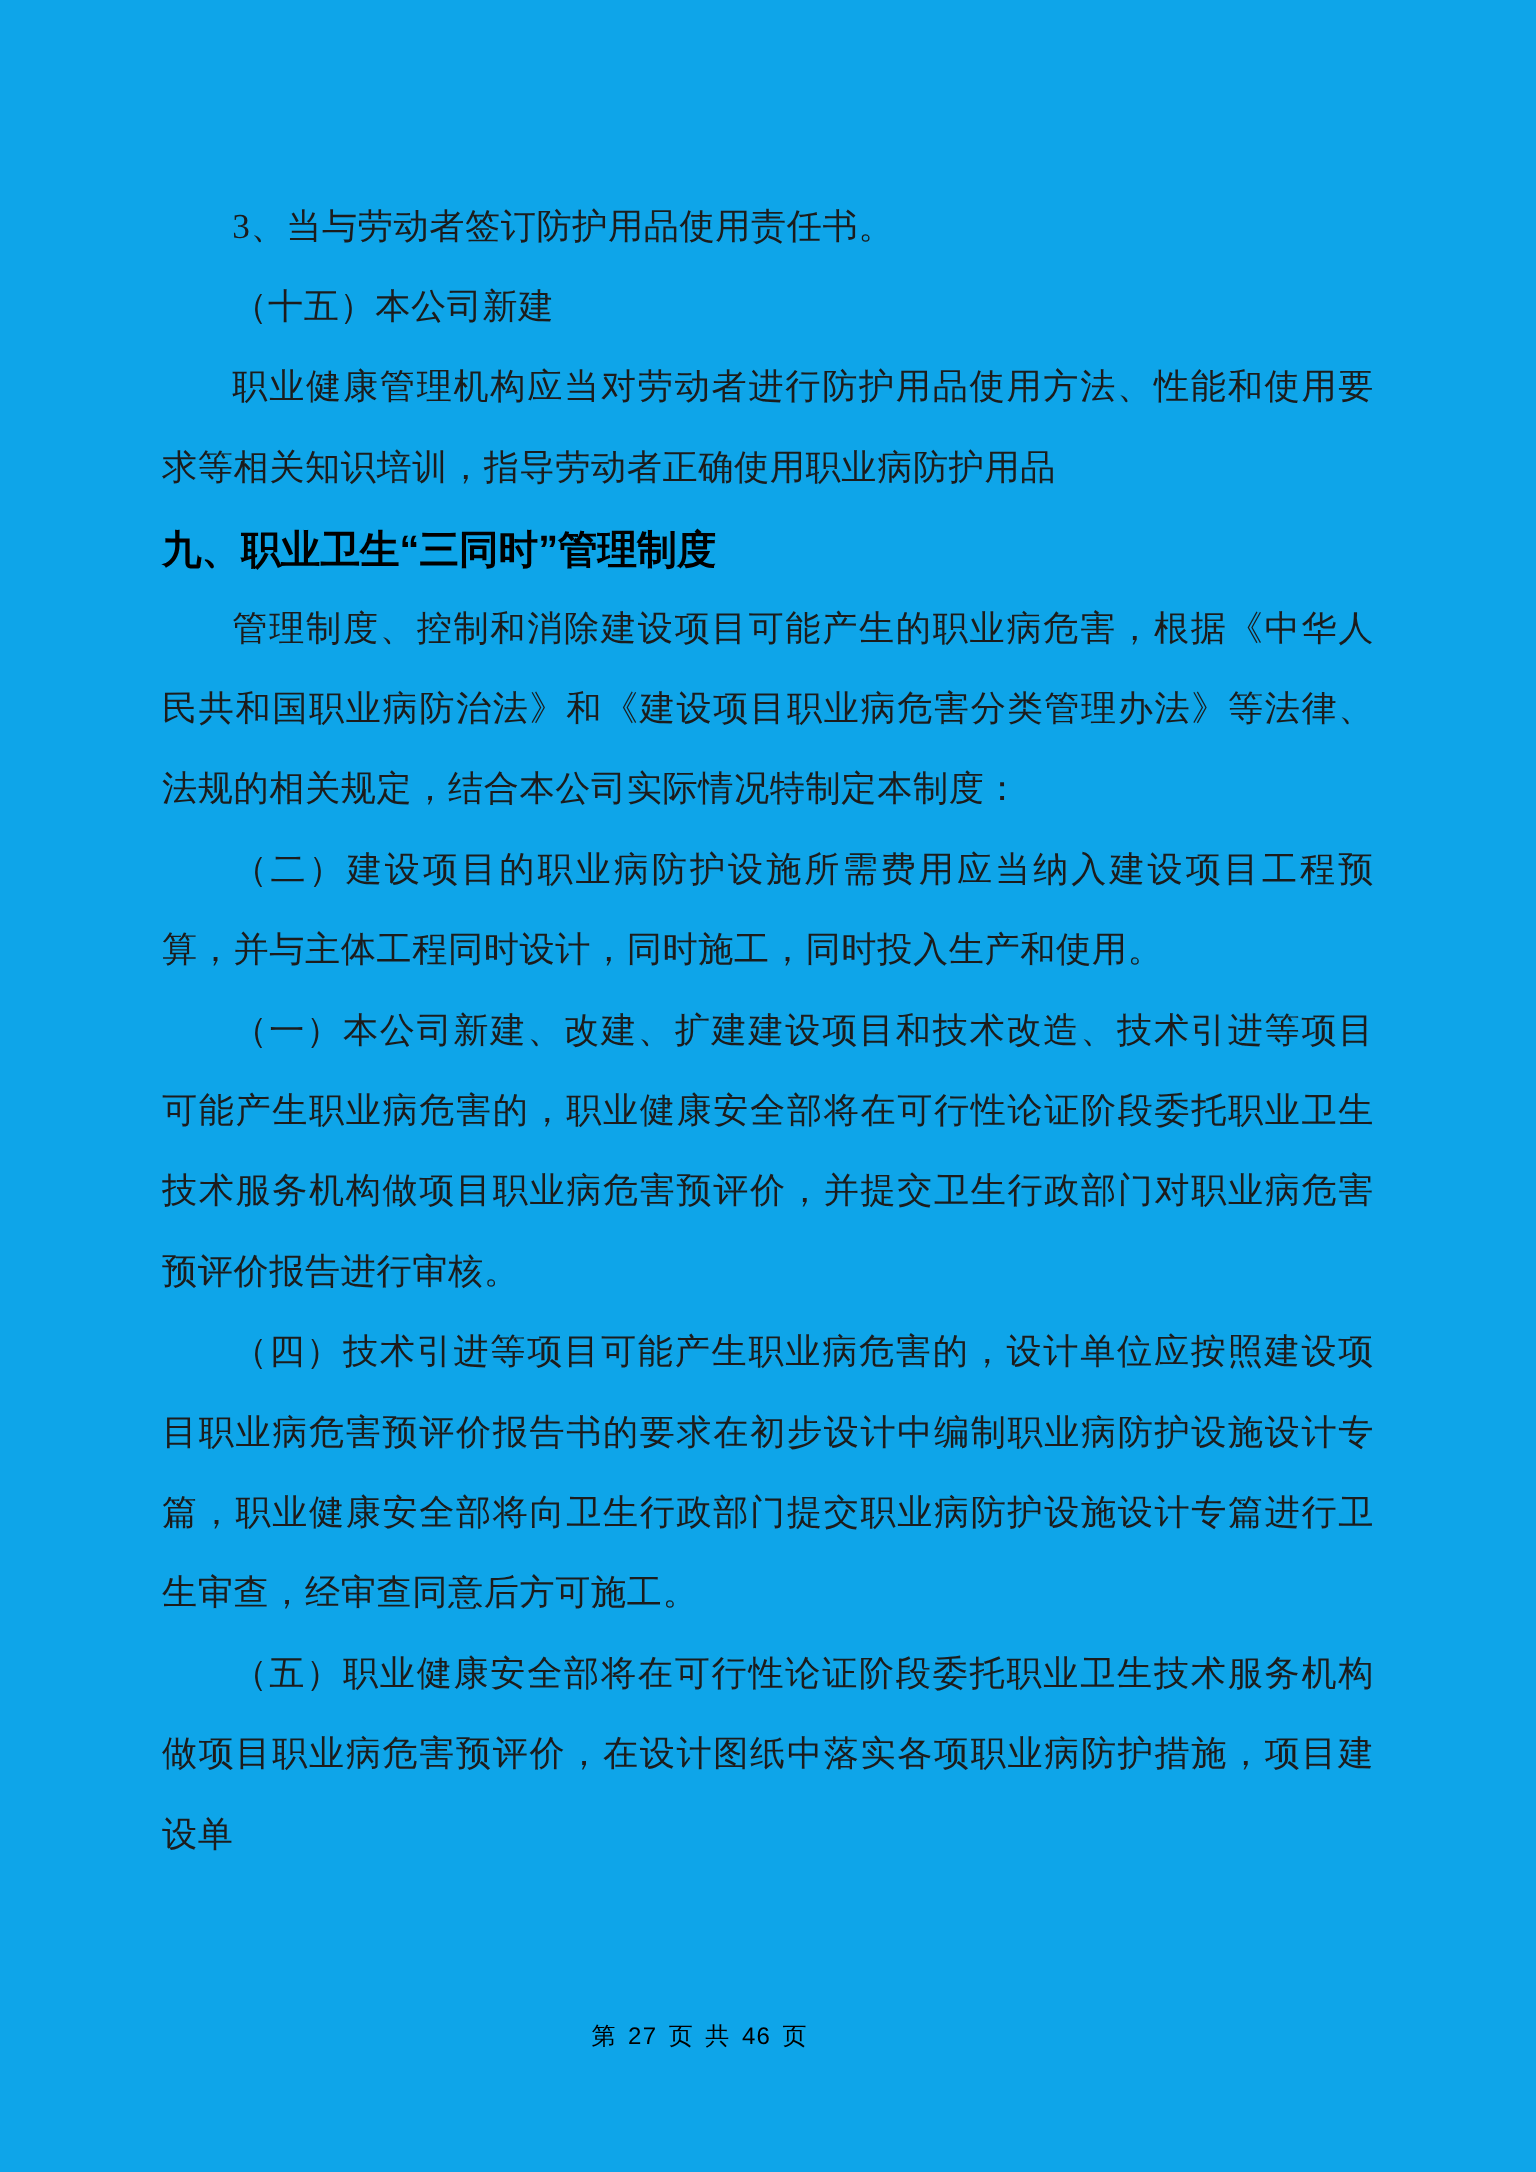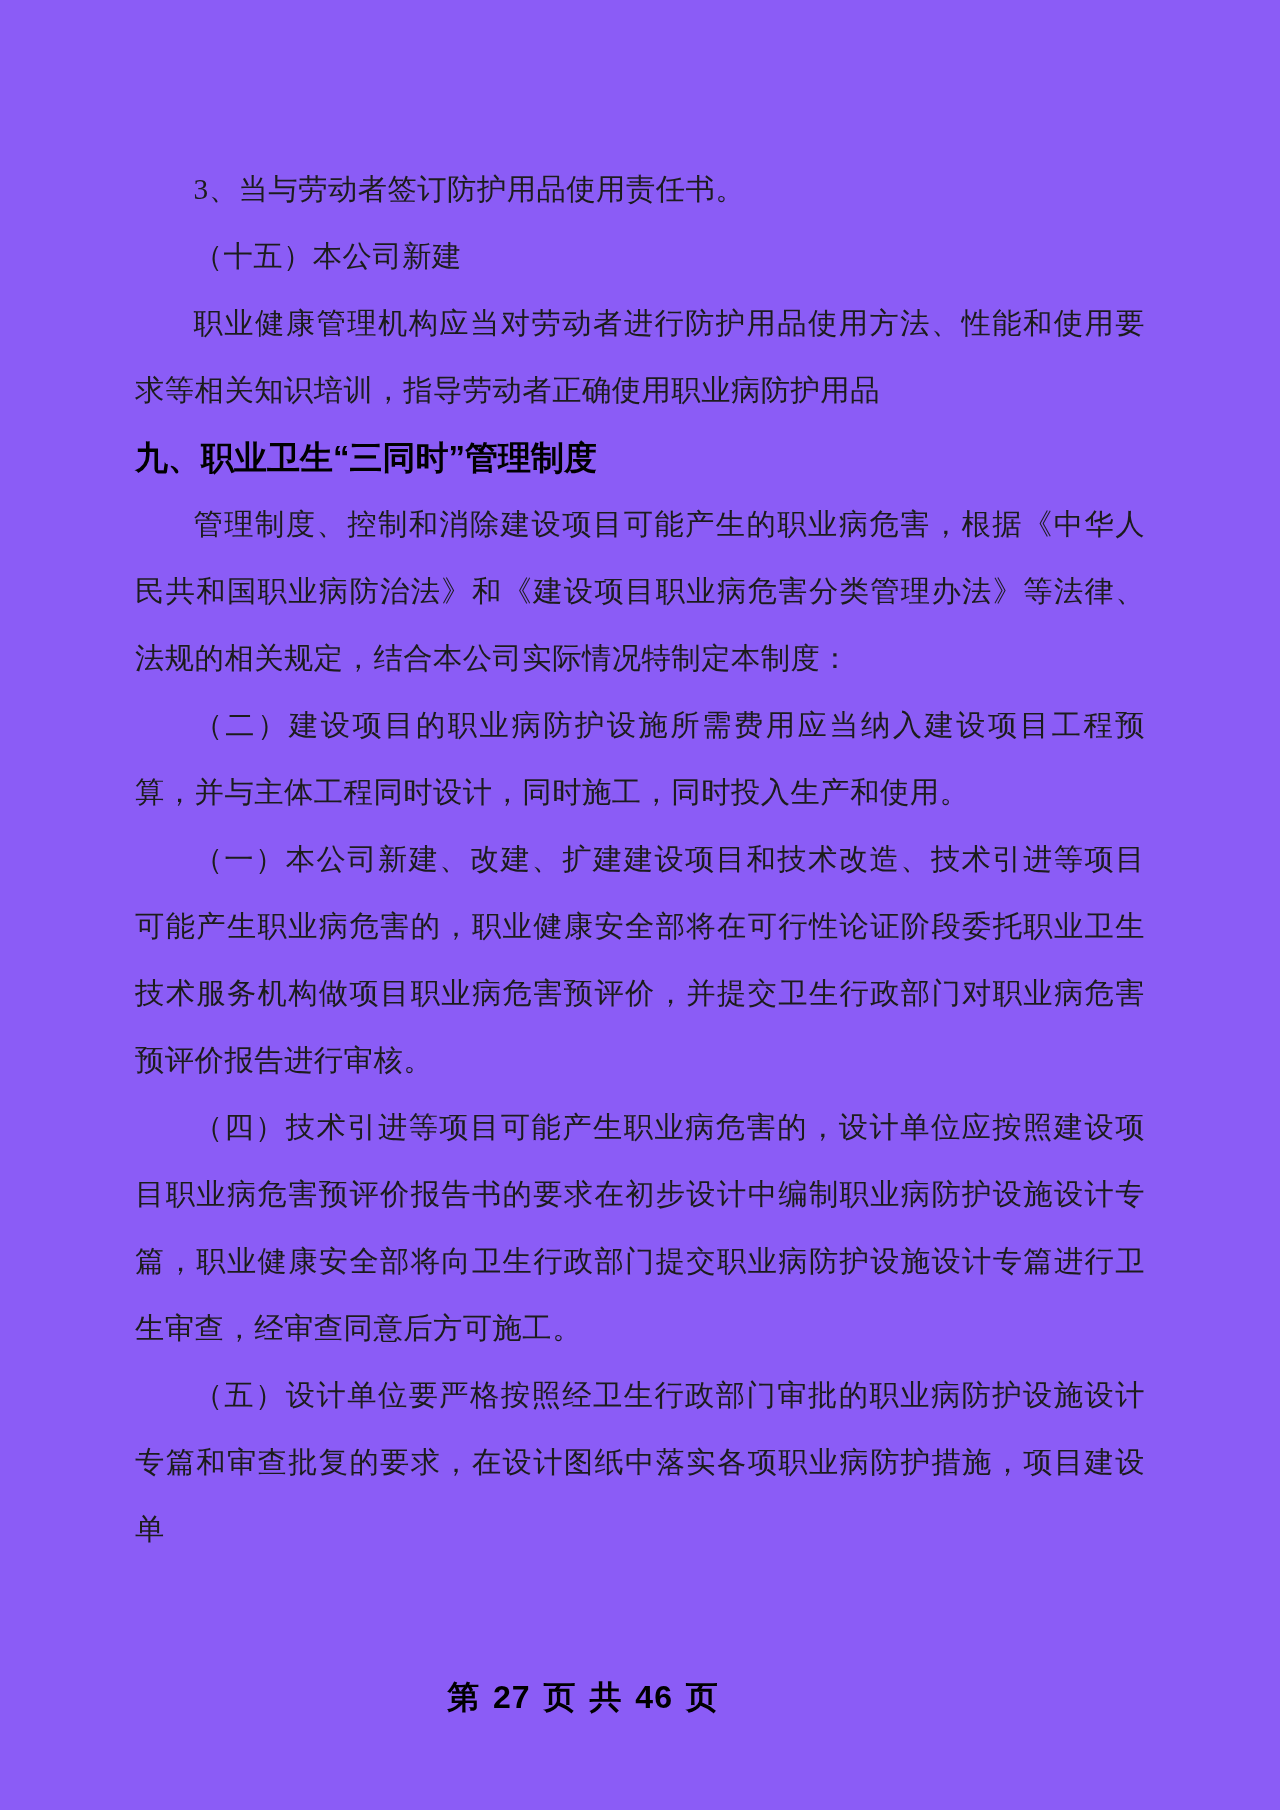--- a/index.html
+++ b/index.html
@@ -4,21 +4,21 @@
 <style>
   html, body {
     margin: 0;
     padding: 0;
     background: #ffffff;
   }
   .page {
     position: relative;
     width: 1280px;
     height: 1810px;
-    background: #8b5cf6;
+    background: #0ea5e9;
     overflow: hidden;
     font-family: "Liberation Serif", "DejaVu Serif", serif;
     color: #1c1c1c;
   }
   .doc-body {
     position: absolute;
     left: 135px;
     top: 156px;
     width: 1010px;
   }
@@ -46,40 +46,40 @@
     font-family: "Liberation Sans", "DejaVu Sans", sans-serif;
   }
   .page-footer {
     position: absolute;
     left: 0;
     top: 1681px;
     width: 1166px; 
     text-align: center;
   }
   .page-footer span {
-    font-size: 32px;
+    font-size: 20px;
     line-height: 32px;
-    font-weight: 700;
+    font-weight: 400;
     color: #000000;
     letter-spacing: 1px;
     word-spacing: 3px;
     font-family: "Liberation Sans", "DejaVu Sans", sans-serif;
   }
 </style>
 </head>
 <body>
 
 <div class="page">
   <div class="doc-body">
     <p>3、当与劳动者签订防护用品使用责任书。</p>
     <p>（十五）本公司新建</p>
     <p>职业健康管理机构应当对劳动者进行防护用品使用方法、性能和使用要求等相关知识培训，指导劳动者正确使用职业病防护用品</p>
     <h1 class="section-heading">九、职业卫生“三同时”管理制度</h1>
     <p>管理制度、控制和消除建设项目可能产生的职业病危害，根据《中华人民共和国职业病防治法》和《建设项目职业病危害分类管理办法》等法律、法规的相关规定，结合本公司实际情况特制定本制度：</p>
     <p>（二）建设项目的职业病防护设施所需费用应当纳入建设项目工程预算，并与主体工程同时设计，同时施工，同时投入生产和使用。</p>
     <p>（一）本公司新建、改建、扩建建设项目和技术改造、技术引进等项目可能产生职业病危害的，职业健康安全部将在可行性论证阶段委托职业卫生技术服务机构做项目职业病危害预评价，并提交卫生行政部门对职业病危害预评价报告进行审核。</p>
     <p>（四）技术引进等项目可能产生职业病危害的，设计单位应按照建设项目职业病危害预评价报告书的要求在初步设计中编制职业病防护设施设计专篇，职业健康安全部将向卫生行政部门提交职业病防护设施设计专篇进行卫生审查，经审查同意后方可施工。</p>
-    <p>（五）设计单位要严格按照经卫生行政部门审批的职业病防护设施设计专篇和审查批复的要求，在设计图纸中落实各项职业病防护措施，项目建设单</p>
+    <p>（五）职业健康安全部将在可行性论证阶段委托职业卫生技术服务机构做项目职业病危害预评价，在设计图纸中落实各项职业病防护措施，项目建设单</p>
   </div>
   <div class="page-footer">
     <span>第 27 页 共 46 页</span>
   </div>
 </div>
 
 </body></html>

